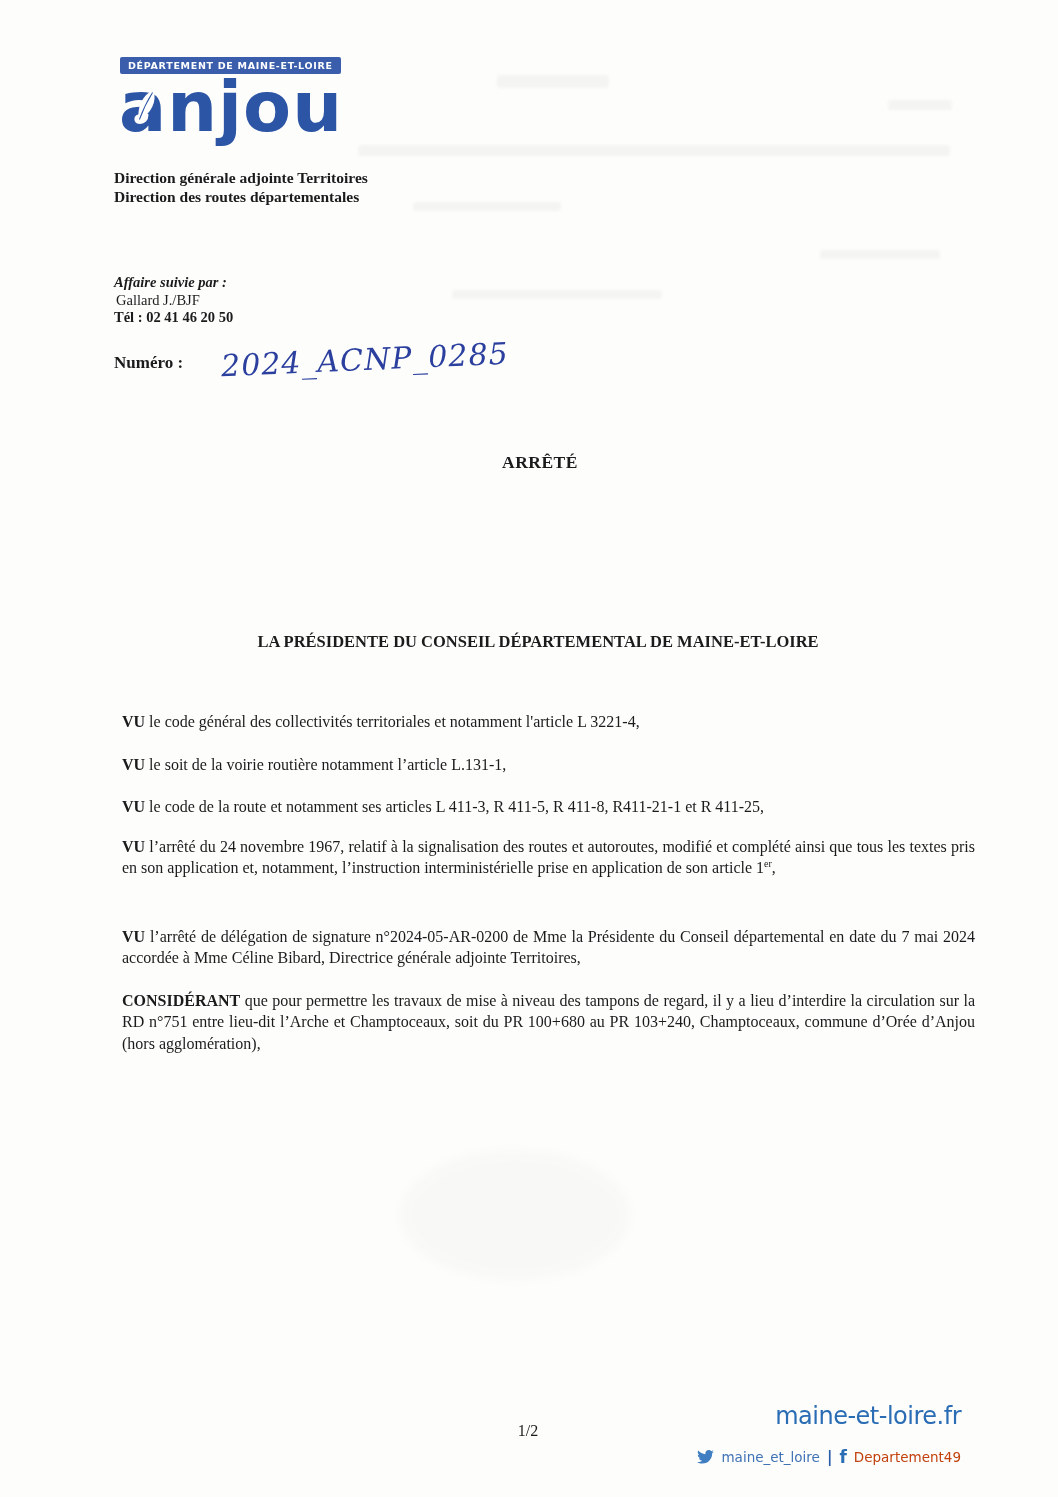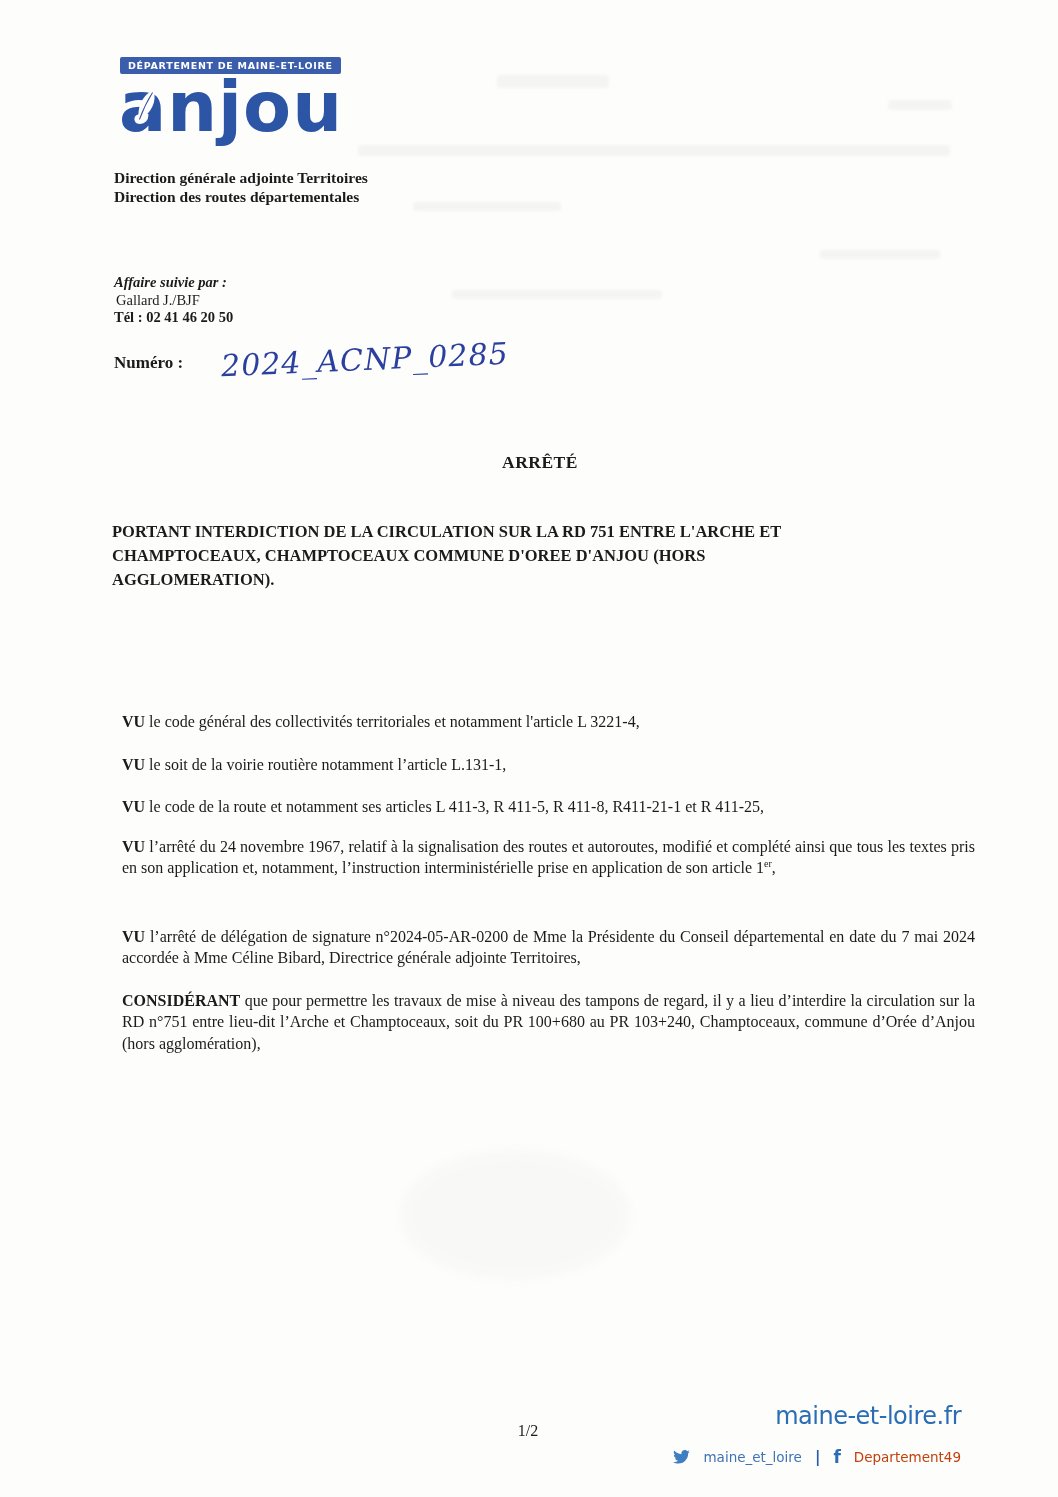--- a/index.html
+++ b/index.html
@@ -88,21 +88,21 @@
     position: absolute; left: 488px; top: 1422px; width: 80px;
     text-align: center; font-size: 16px;
   }
   .footer-brand {
     position: absolute; right: 97px; top: 1402px;
     font-family: "DejaVu Sans", sans-serif; font-weight: normal;
     font-size: 24px; letter-spacing: -0.5px; color: #2a6db4;
   }
   .footer-social {
     position: absolute; right: 97px; top: 1448px;
-    display: flex; align-items: center; gap: 13px;
+    display: flex; align-items: center; gap: 7px;
     font-family: "DejaVu Sans", sans-serif; font-size: 13.5px; color: #3f72b5;
   }
   .social-sep { color: #2a5da8; font-weight: bold; font-size: 15px; }
   .fb-f {
     color: #2a6db4; font-weight: bold; font-size: 17px; line-height: 1;
     font-family: "DejaVu Sans", sans-serif;
   }
   .fb-handle { color: #c2410c; }
 
   
@@ -154,26 +154,22 @@
     <div class="affaire-name">Gallard J./BJF</div>
     <div class="bold"><span>Tél :</span> <span>02 41 46 20 50</span></div>
   </div>
 
   <div class="numero-row">
     <span class="numero-label">Numéro :</span><span class="handwriting">2024_ACNP_0285</span>
   </div>
 
   <div class="arrete-title">ARRÊTÉ</div>
 
-  <div class="subject-block">
-    <div>PORTANT INTERDICTION DE LA CIRCULATION SUR LA RD 751 ENTRE L'ARCHE ET</div>
-    <div>CHAMPTOCEAUX, CHAMPTOCEAUX COMMUNE D'OREE D'ANJOU (HORS</div>
-    <div>AGGLOMERATION).</div>
-  </div>
 
+  <div class="authority-line">LA PRÉSIDENTE DU CONSEIL DÉPARTEMENTAL DE MAINE-ET-LOIRE</div>
 
   <p class="body-par p0"><b>VU</b> <span>le code général des collectivités territoriales et notamment l'article L 3221-4,</span></p>
 
   <p class="body-par p1"><b>VU</b> <span>le soit de la voirie routière notamment l’article L.131-1,</span></p>
 
   <p class="body-par p2"><b>VU</b> <span>le code de la route et notamment ses articles L 411-3, R 411-5, R 411-8, R411-21-1 et R 411-25,</span></p>
 
   <p class="body-par p3"><b>VU</b> <span>l’arrêté du 24 novembre 1967, relatif à la signalisation des routes et autoroutes, modifié et complété ainsi que tous les textes pris en son application et, notamment, l’instruction interministérielle prise en application de son article 1</span><sup>er</sup><span>,</span></p>
 
   <p class="body-par p4"><b>VU</b> <span>l’arrêté de délégation de signature n°2024-05-AR-0200 de Mme la Présidente du Conseil départemental en date du 7 mai 2024 accordée à Mme Céline Bibard, Directrice générale adjointe Territoires,</span></p>

